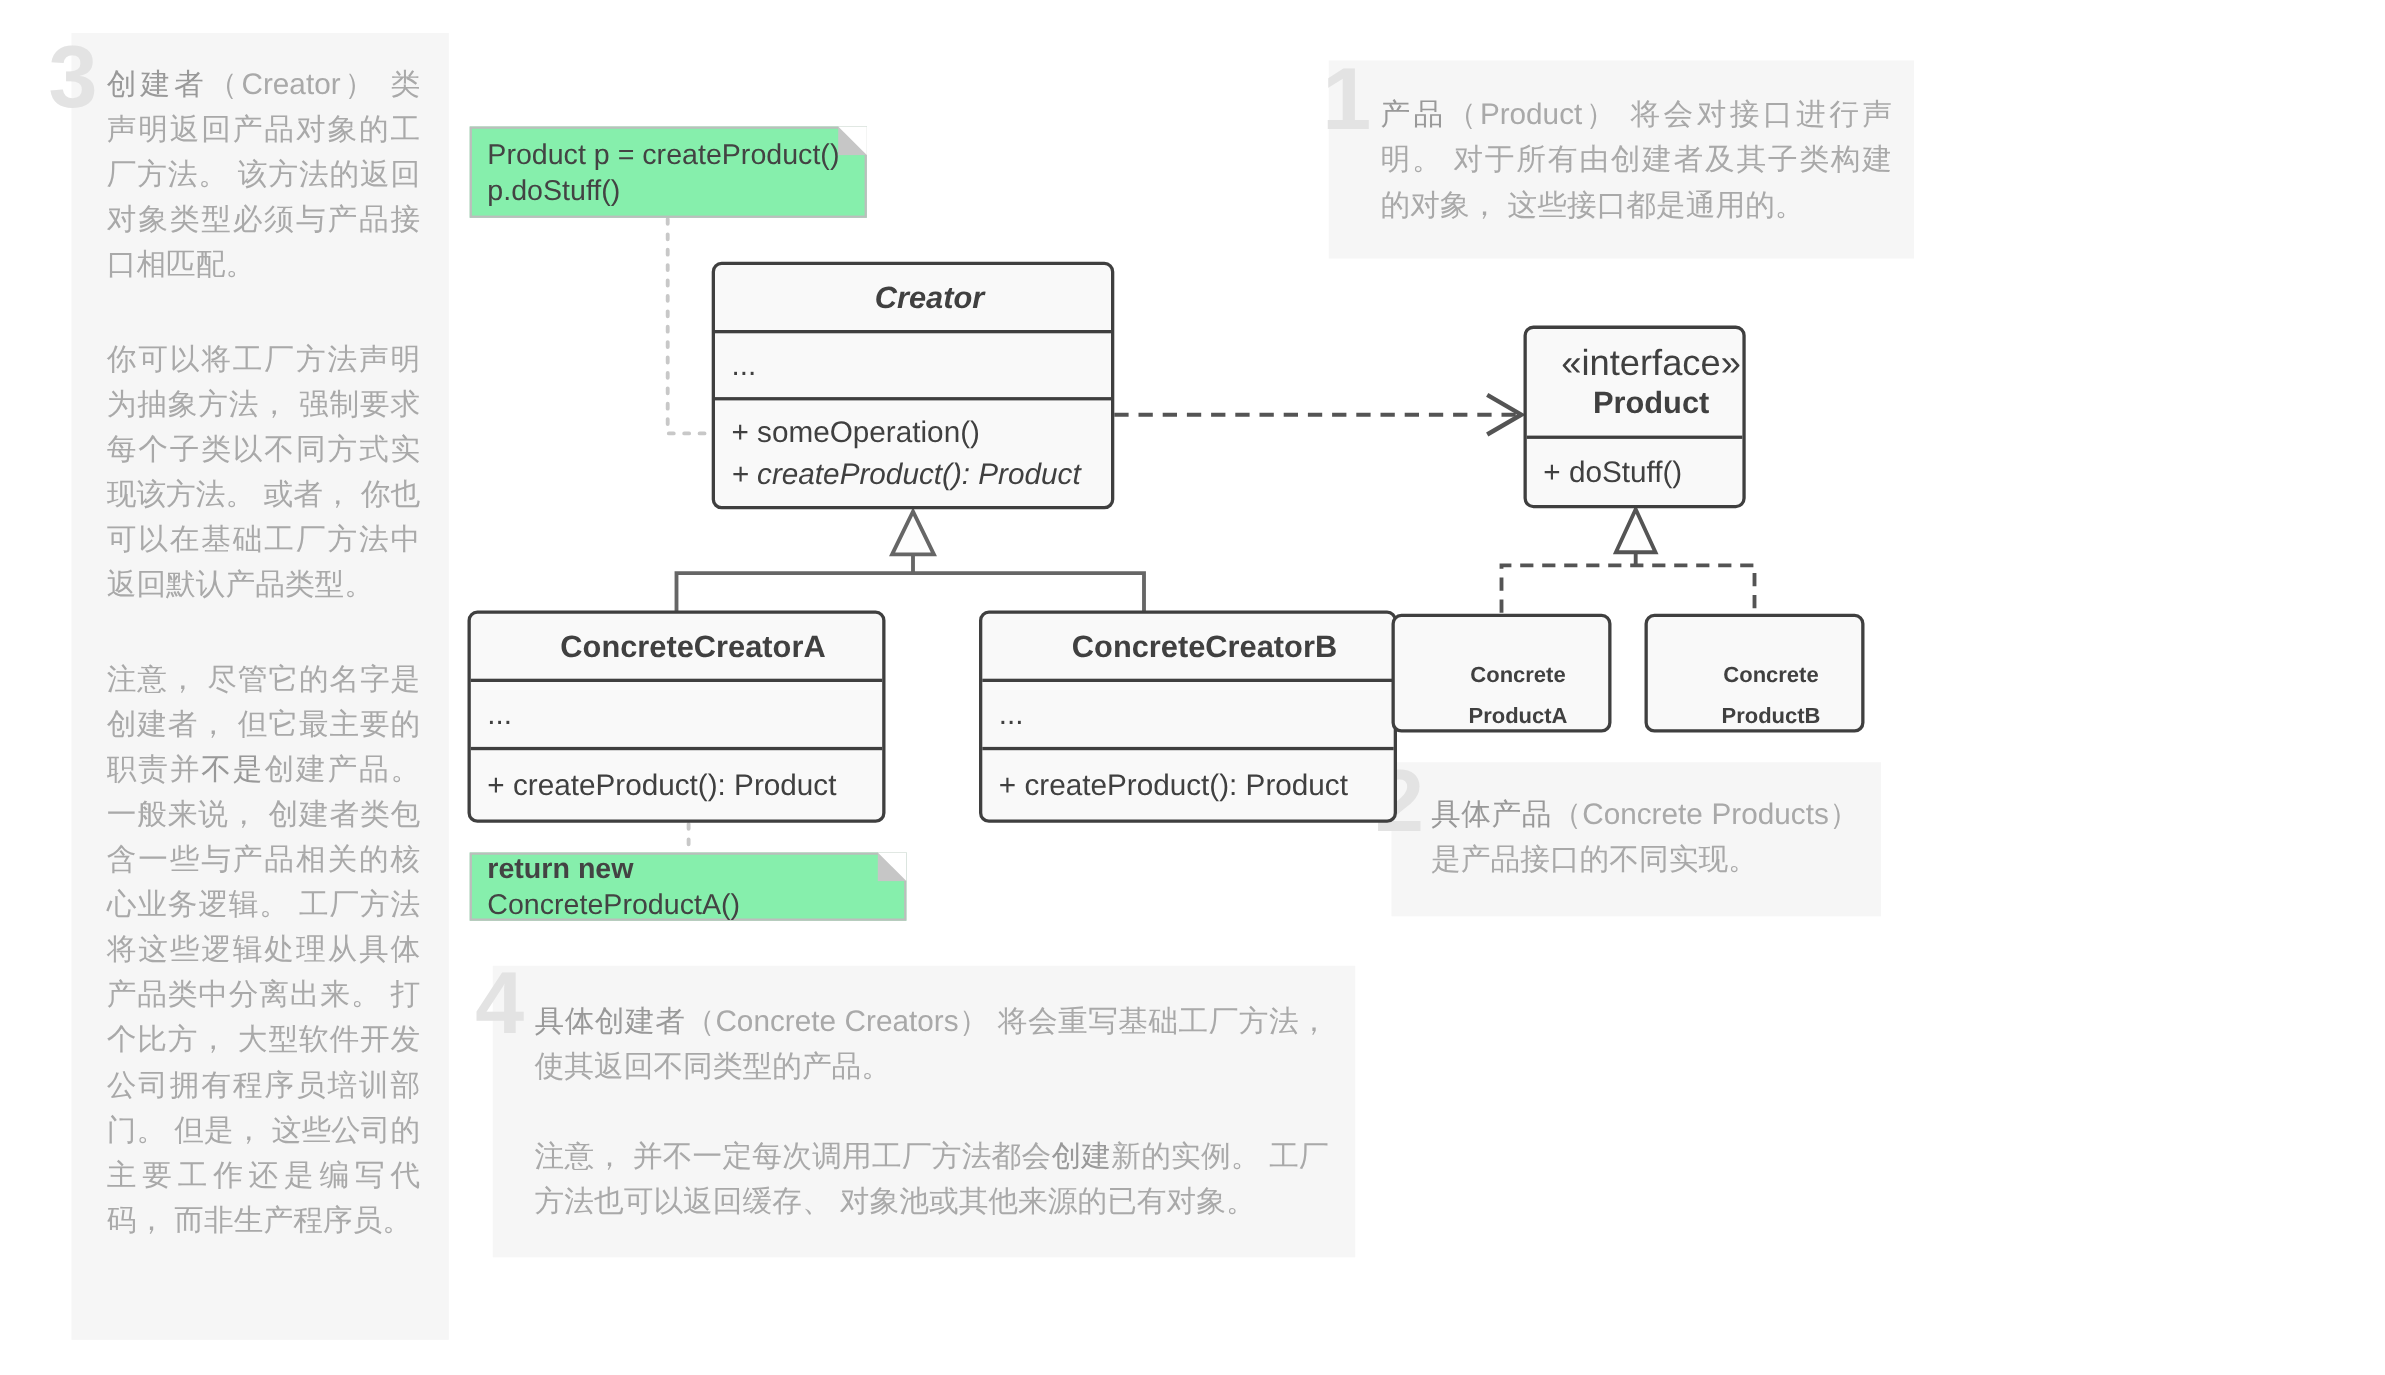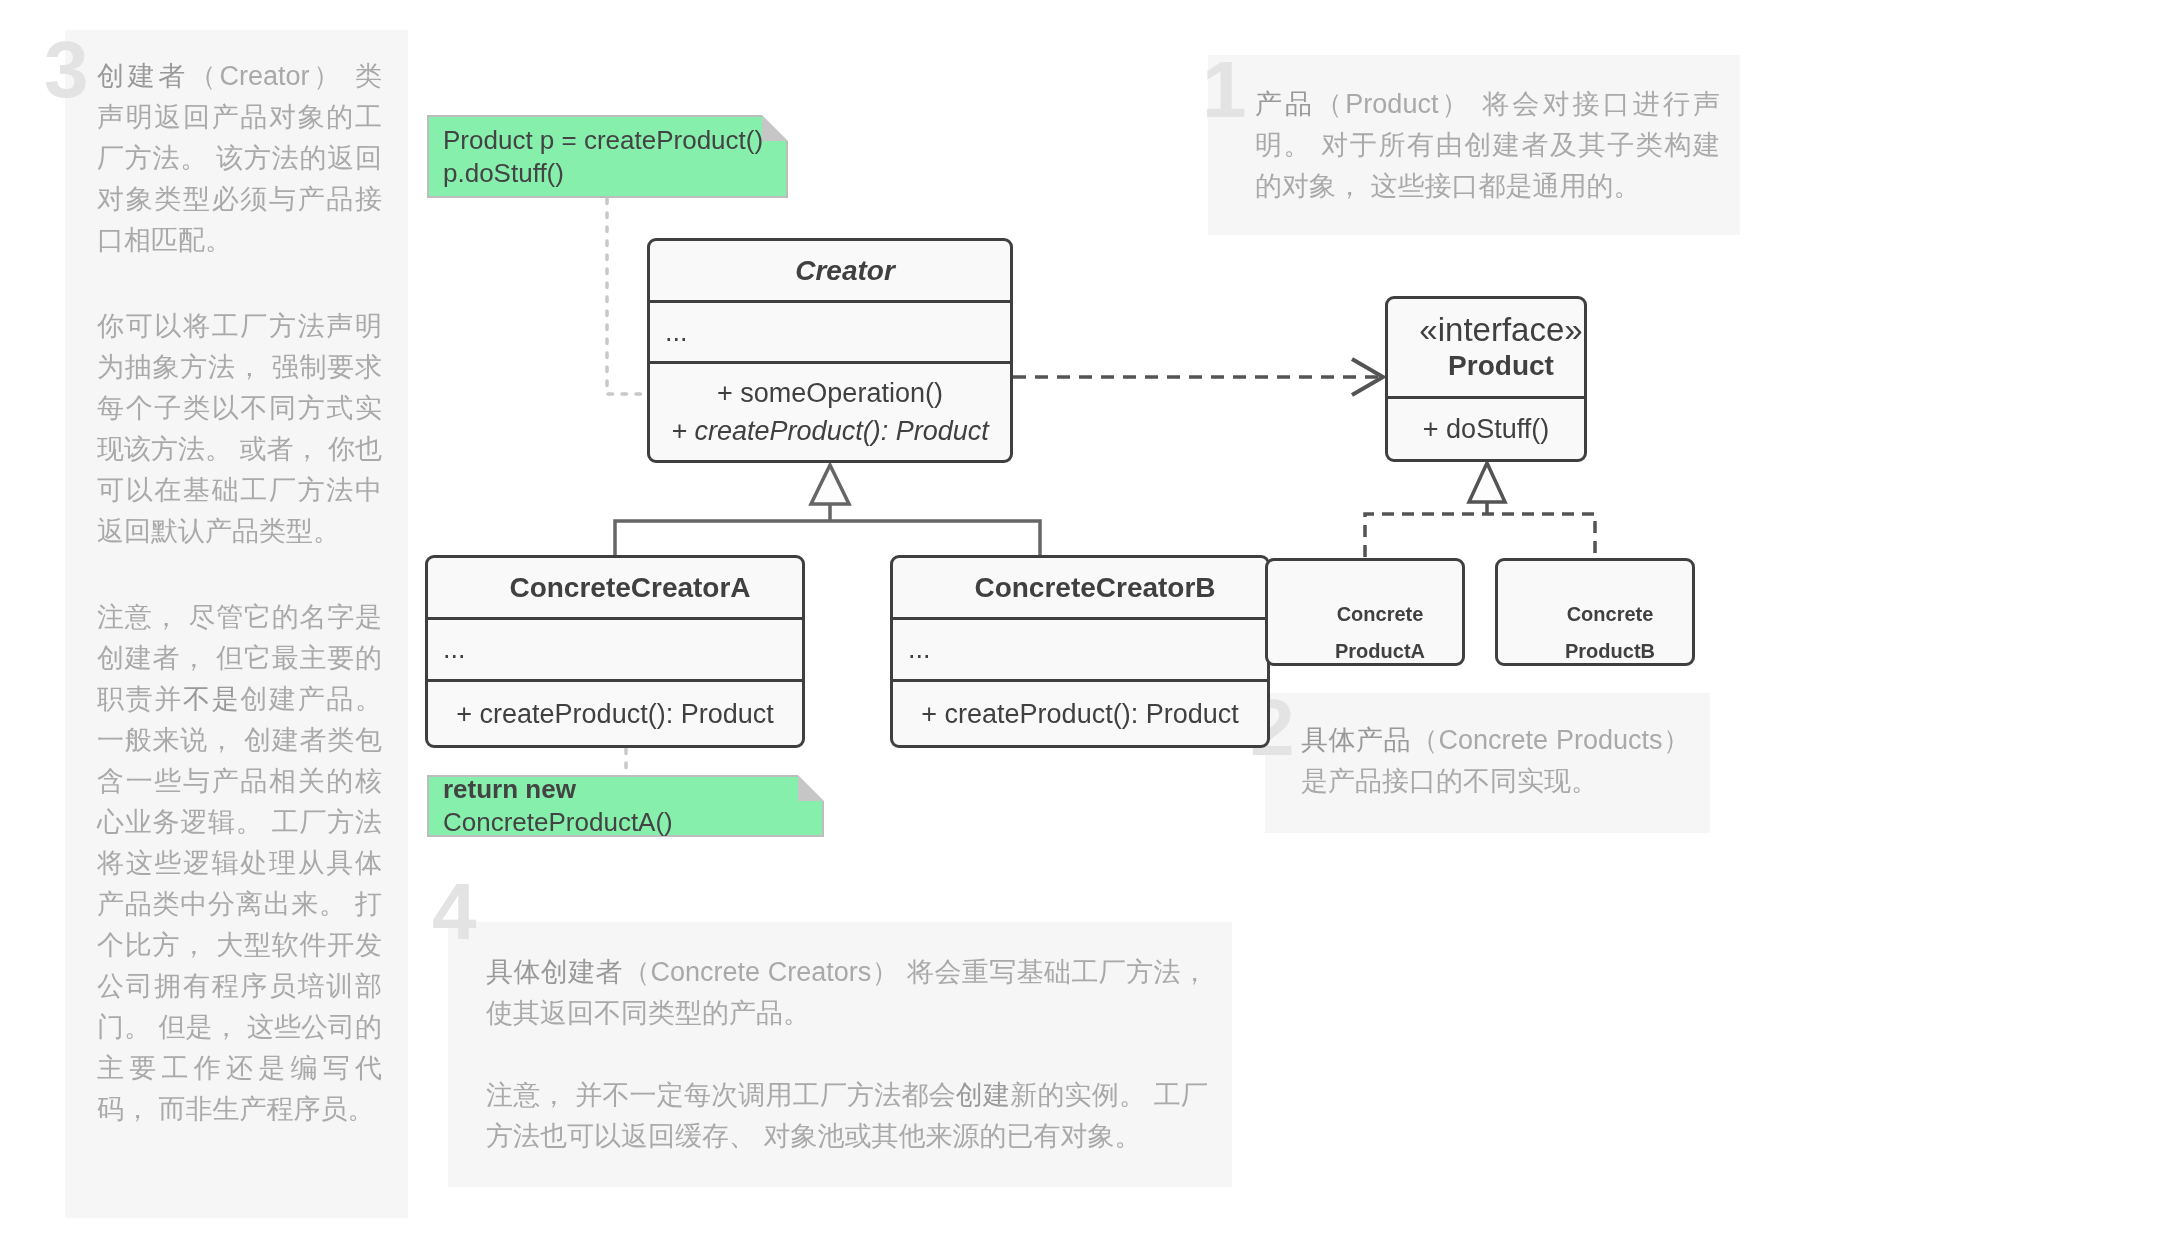--- a/index.html
+++ b/index.html
@@ -23,21 +23,21 @@
   
   .uml {
     position:absolute; z-index:2; background:#f9f9f9;
     border:3px solid #3f3f3f; border-radius:9px; color:#404040;
   }
   .uml .sec { display:flex; flex-direction:column; justify-content:center;padding-left:30px; }
   .uml .sec + .sec { border-top:3px solid #3f3f3f; }
   .uml .ttl { align-items:center; font-weight:bold; font-size:28px; }
   .uml .em { font-style:italic; }
   .uml .attrs { font-size:27px; padding:0 15px; justify-content:center; }
-  .uml .methods { font-size:27px; padding:4px 15px; line-height:38px;text-align:center; }
+  .uml .methods { font-size:27px; padding:4px 15px; line-height:38px; }
   .uml .it { font-style:italic; }
   .uml .stereo { font-weight:normal; font-size:33px; }
   .uml .center2 { align-items:center; font-weight:bold; font-size:20px; line-height:37px;margin-top:21px; }
   
   .note {
     position:absolute; z-index:2; background:#86efac; border:2px solid #bdbdbd;
     color:#434343; font-size:26px; line-height:33px; padding:7px 14px;
     display:flex; flex-direction:column; justify-content:center;
   }
   .note .fold {
@@ -79,21 +79,21 @@
   <div class="anno" style="left:1208px; top:55px; width:532px; height:180px; padding:29px 20px 0 47px;">
     <p><b>产品</b><span>（Product） 将会对接口进行声明。 对于所有由创建者及其子类构建的对象， 这些接口都是通用的。</span></p>
   </div>
   <div class="bignum" style="left:1202px; top:50px;">1</div>
 
   <div class="anno" style="left:1265px; top:693px; width:445px; height:140px; padding:27px 20px 0 36px;">
     <p><b>具体产品</b><span>（Concrete Products） 是产品接口的不同实现。</span></p>
   </div>
   <div class="bignum" style="left:1250px; top:688px;">2</div>
 
-  <div class="anno" style="left:448px; top:922px; width:784px; height:265px; padding:30px 24px 0 38px;">
+  <div class="anno" style="left:448px; top:878px; width:784px; height:265px; padding:30px 24px 0 38px;">
     <p><b>具体创建者</b><span>（Concrete Creators） 将会重写基础工厂方法， 使其返回不同类型的产品。</span></p>
     <p style="margin-top:41px;"><span>注意， 并不一定每次调用工厂方法都会</span><b>创建</b><span>新的实例。 工厂方法也可以返回缓存、 对象池或其他来源的已有对象。</span></p>
   </div>
   <div class="bignum" style="left:432px; top:872px;">4</div>
 
   <div class="note" style="left:427px; top:115px; width:361px; height:83px;">
     <span class="fold"></span>
     <div>Product p = createProduct()</div>
     <div>p.doStuff()</div>
   </div>

